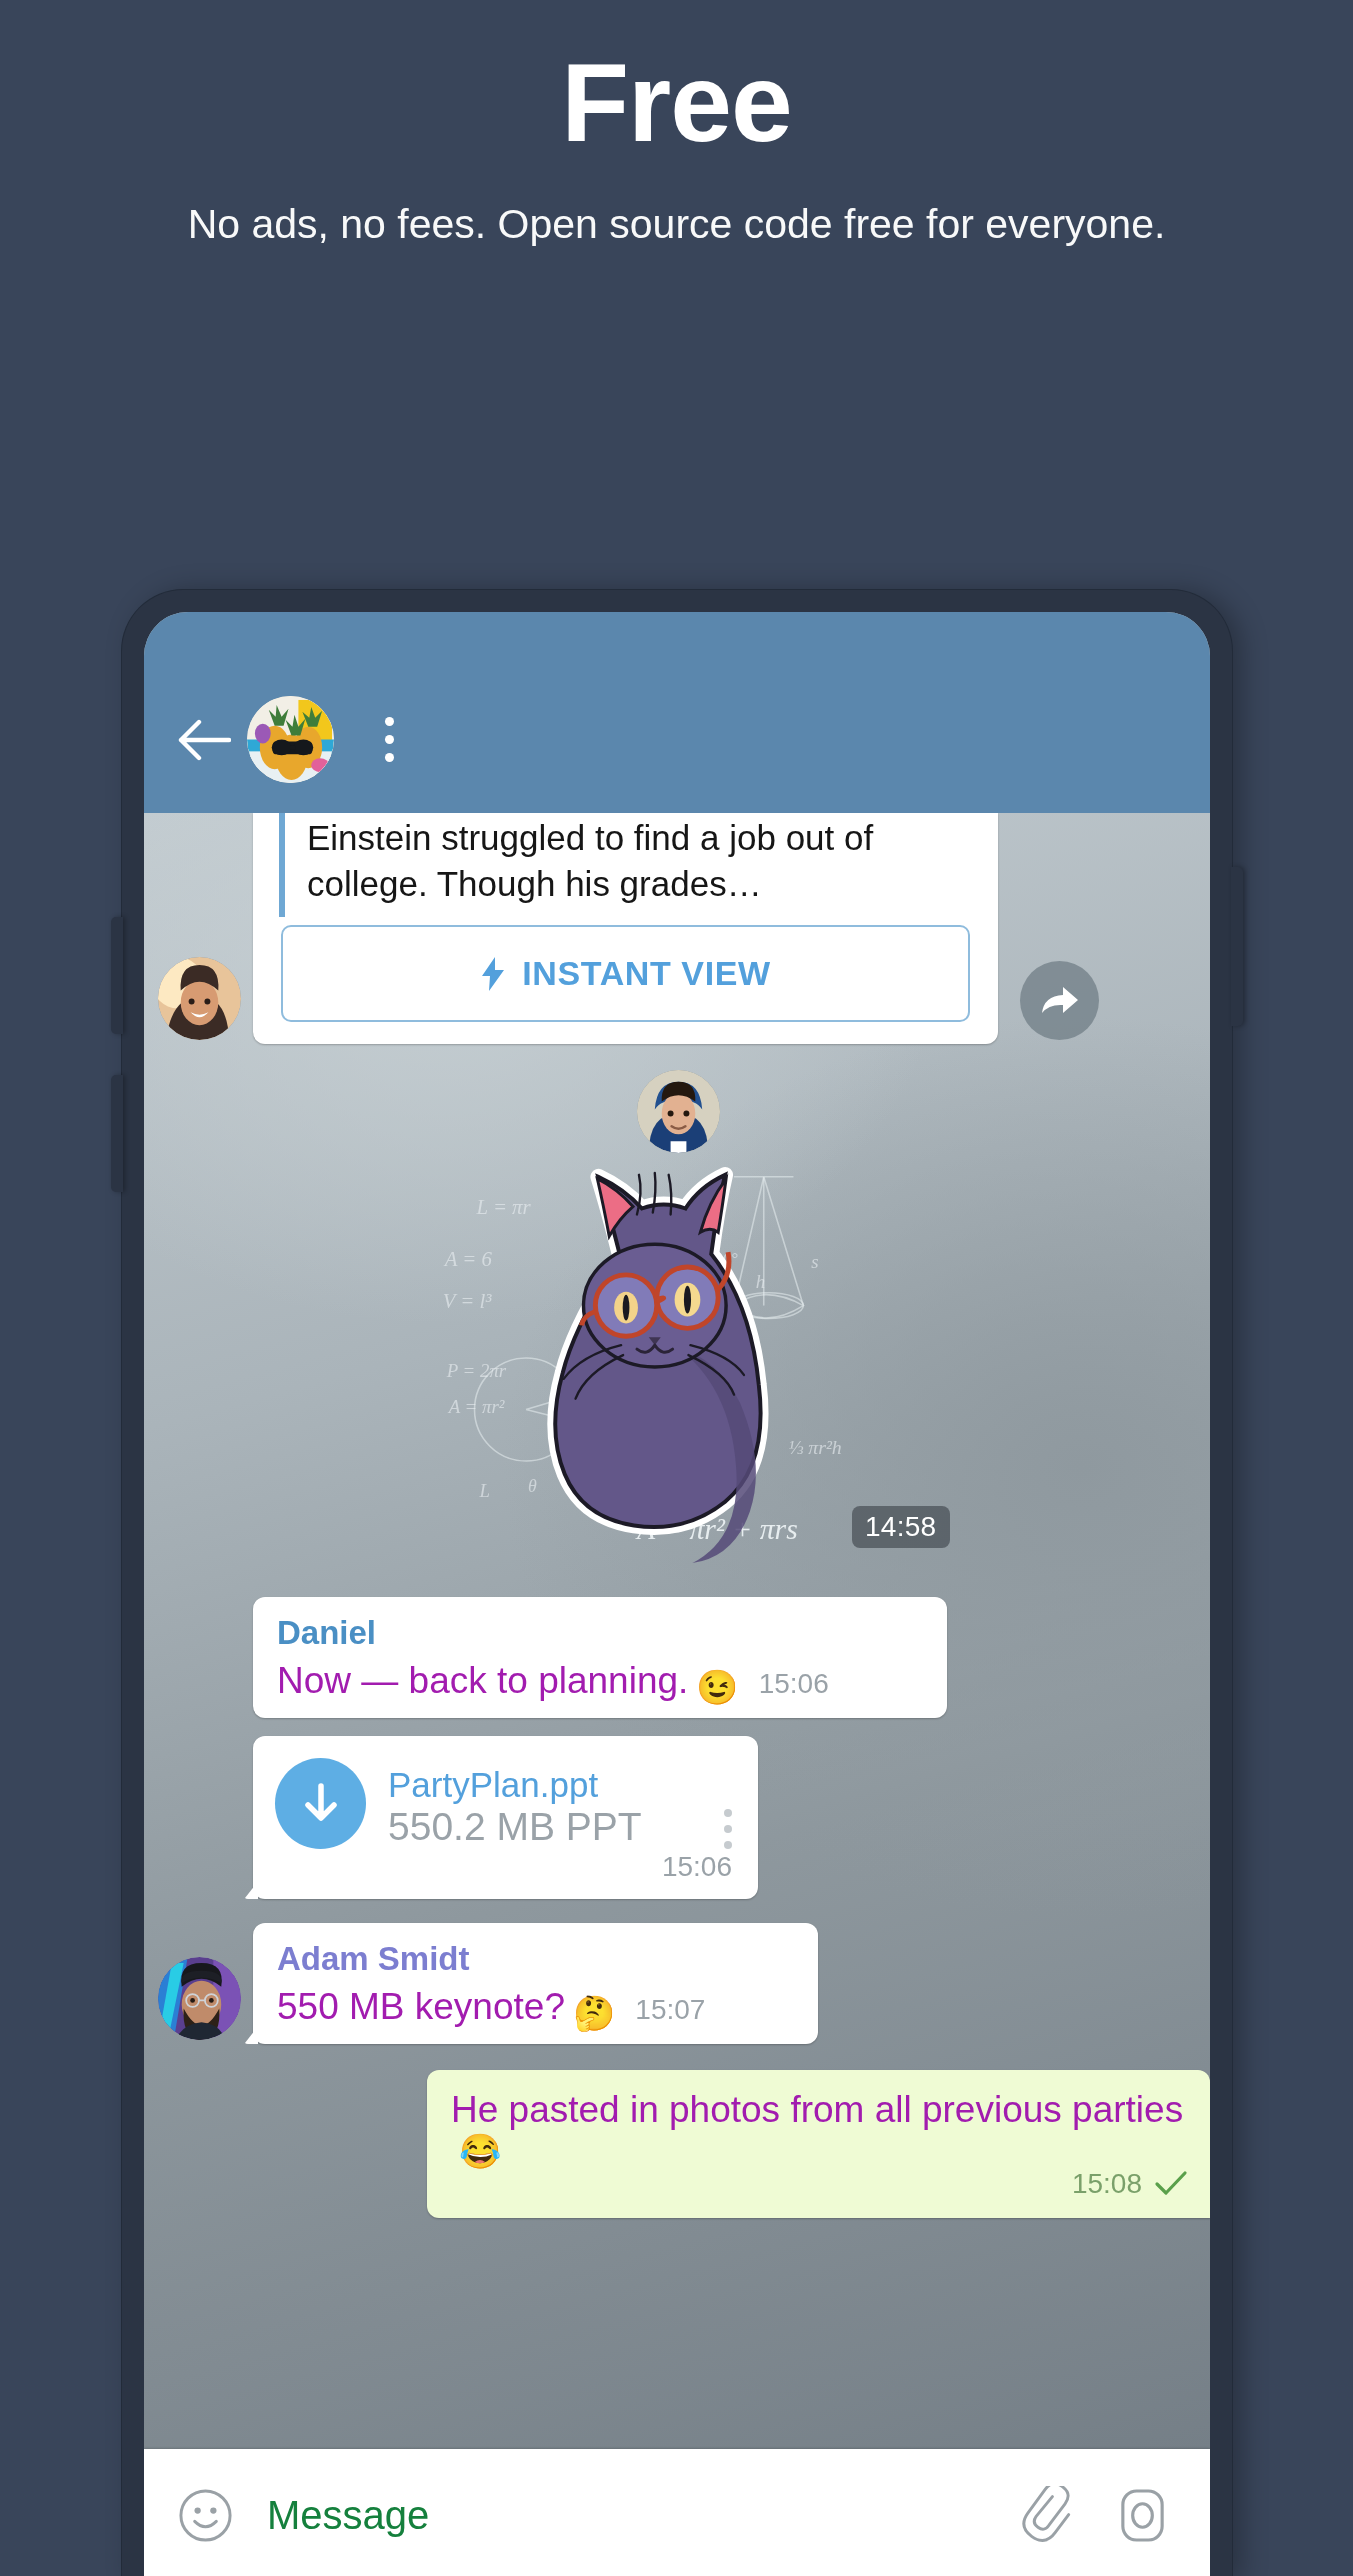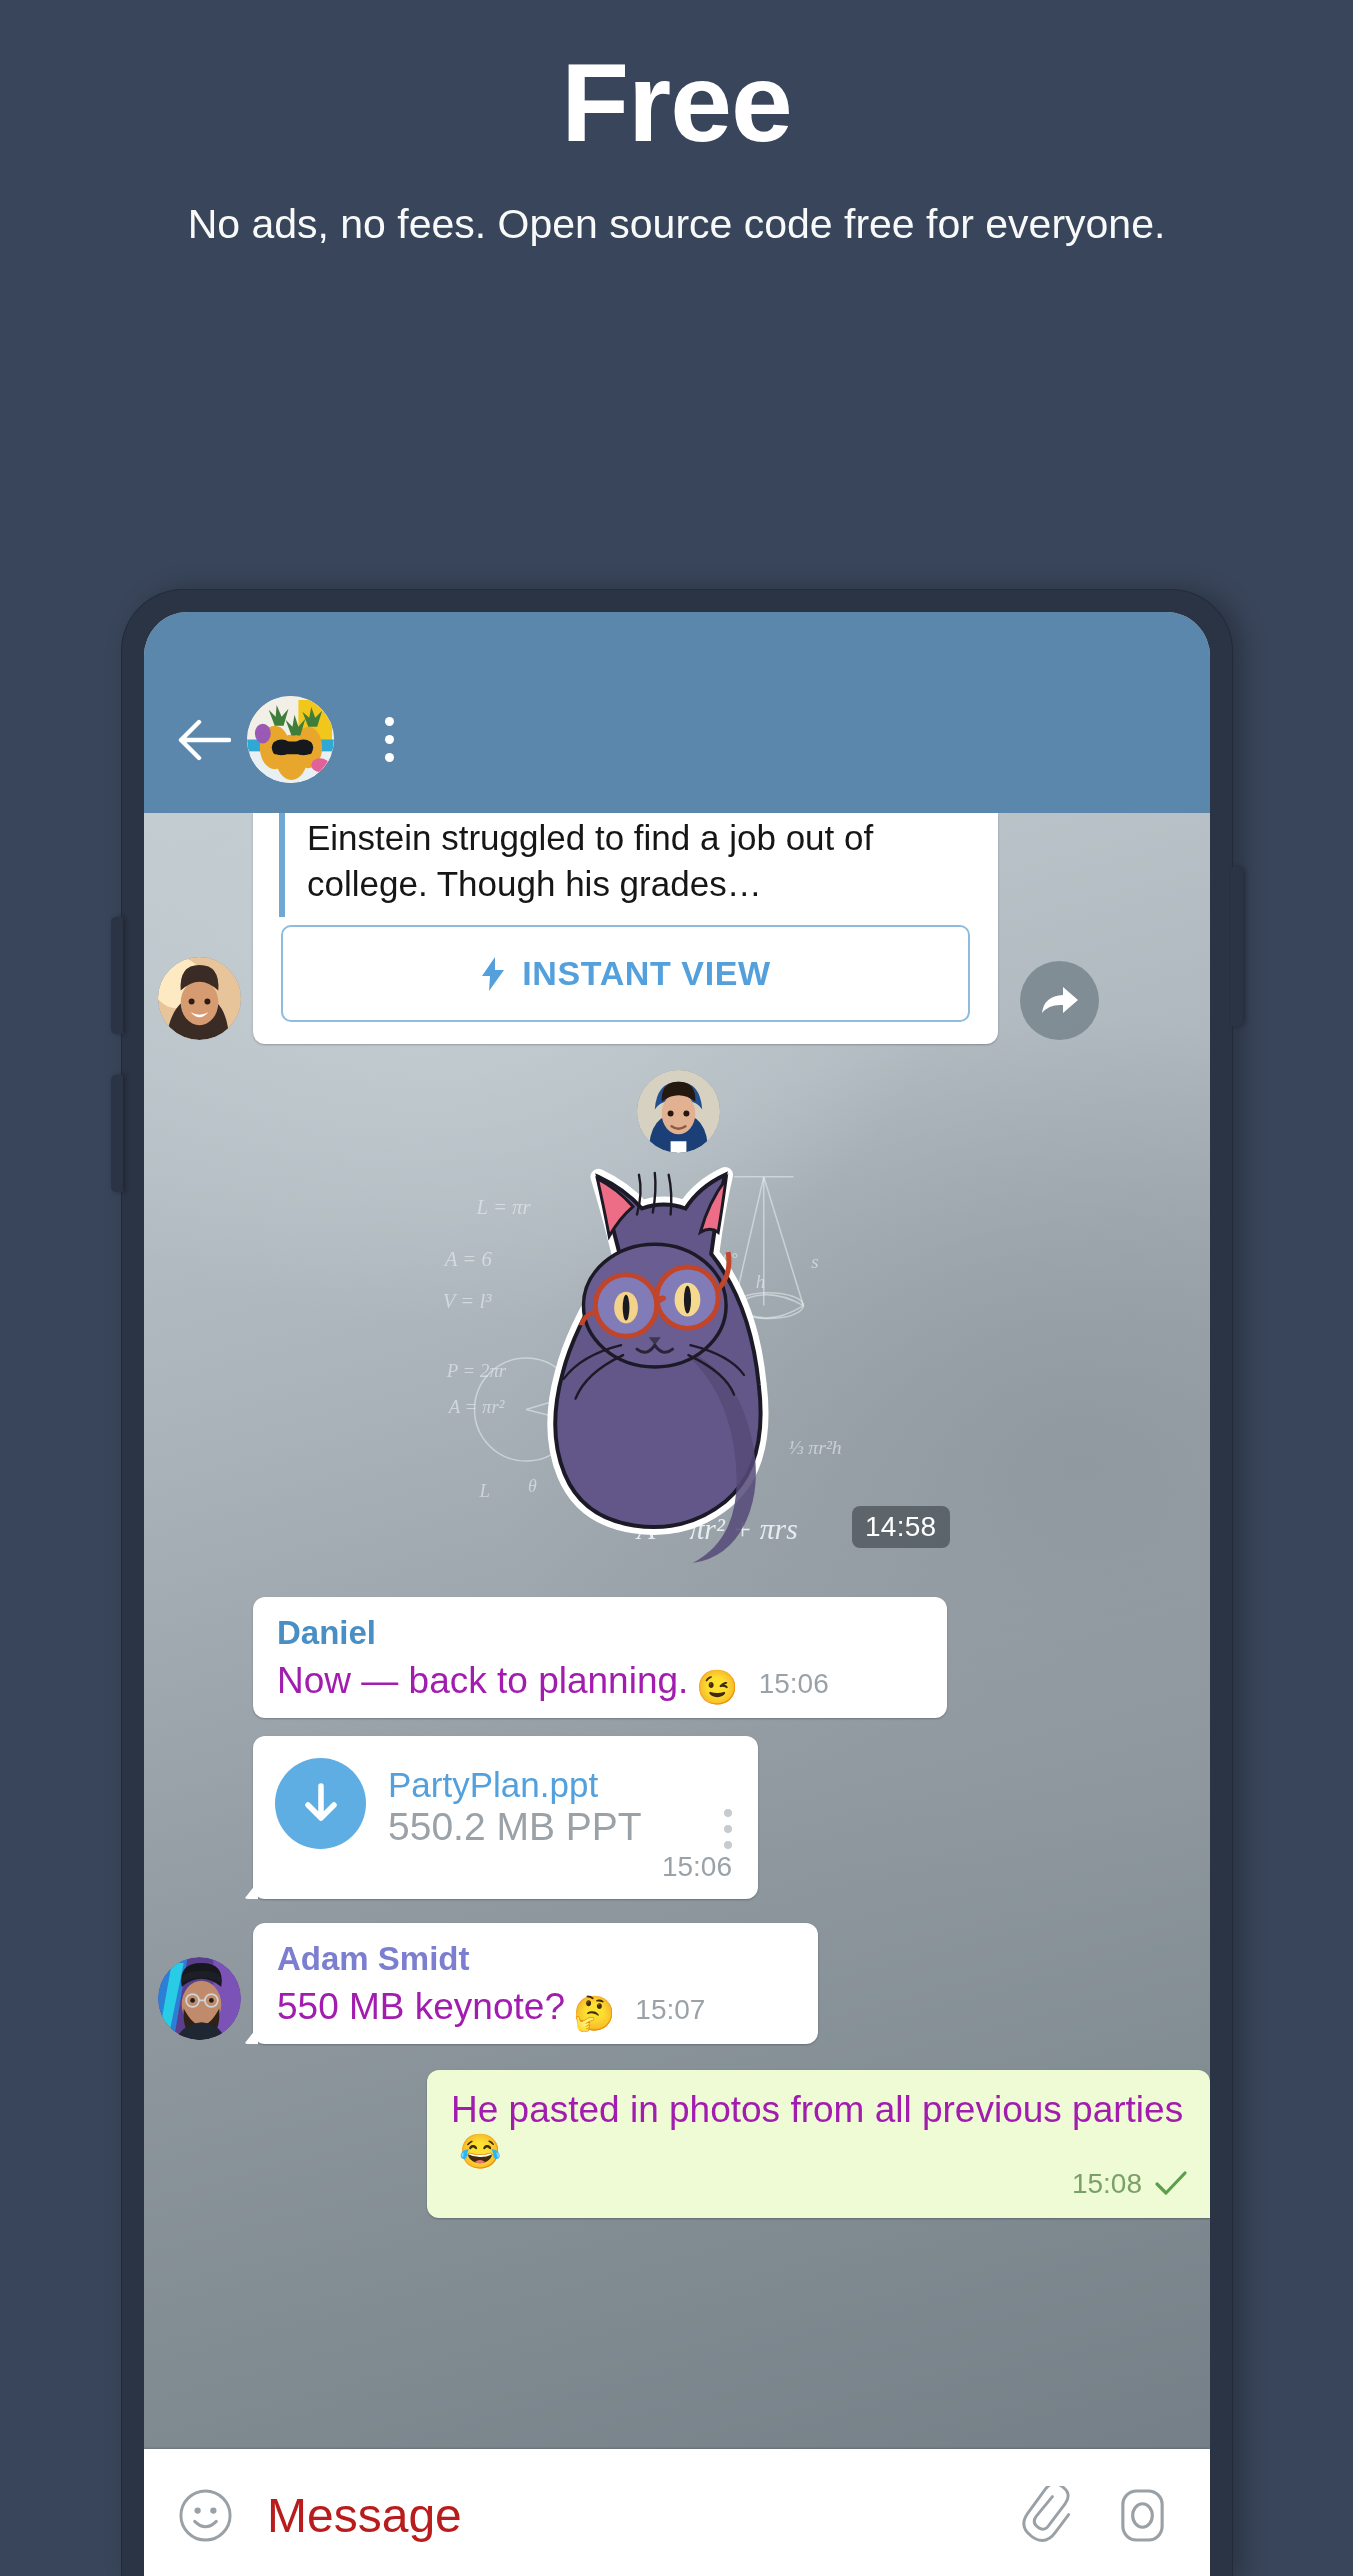--- a/index.html
+++ b/index.html
@@ -211,21 +211,21 @@
   .tick { margin-left:12px; padding-bottom:4px; }
 
   
   .inputbar {
     position:absolute; left:0; right:0; bottom:0;
     height:133px; background:#fff;
     display:flex; align-items:center;
     padding:0 34px 0 28px;
     box-shadow:0 -1px 2px rgba(0,0,0,.16);
   }
-  .placeholder { color:#b91c1c; font-size:48px; margin-left:28px; flex:1 1 auto; }
+  .placeholder { color:#15803d; font-size:40px; margin-left:28px; flex:1 1 auto; }
   .ic { width:67px; height:67px; flex:0 0 auto; display:flex; align-items:center; justify-content:center; }
   .ic + .ic { margin-left:26px; }
 </style>
 </head>
 <body>
 
 <div class="promo">
   <div class="promo-title">Free</div>
   <div class="promo-sub">
     <span>No ads, no fees. Open source code free for everyone.</span>

